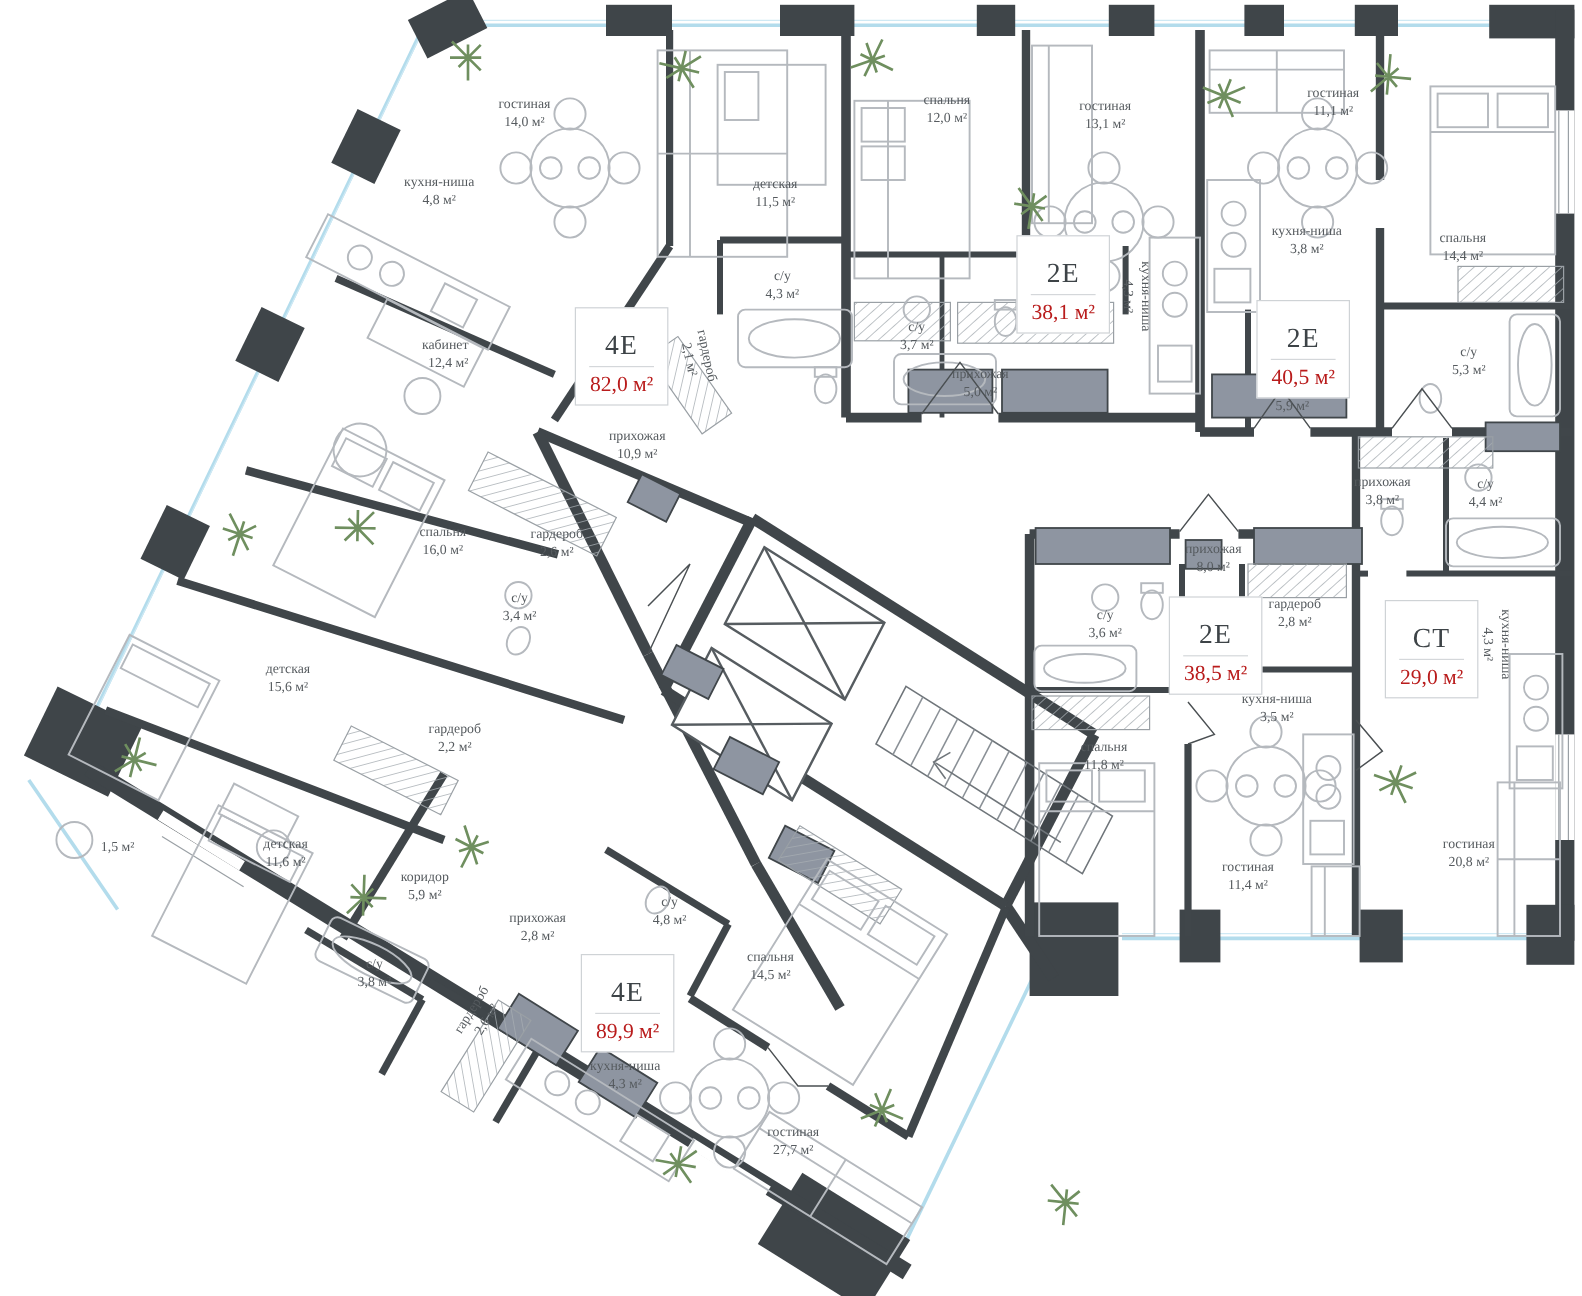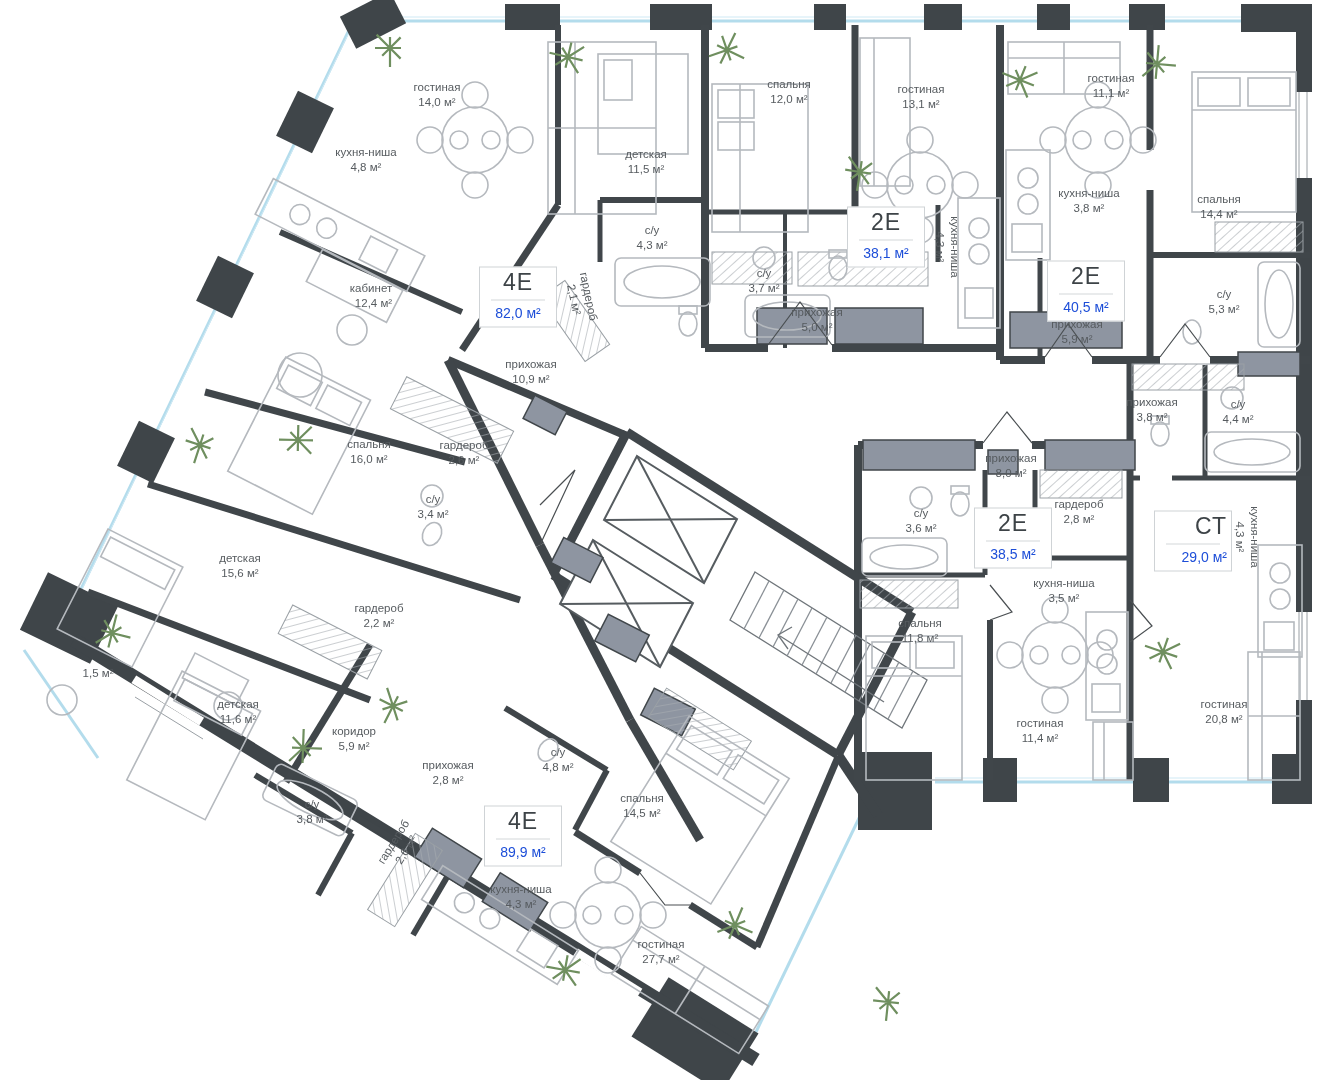--- a/index.html
+++ b/index.html
@@ -1,28 +1,28 @@
 <!DOCTYPE html>
 <html><head>
 <meta charset="utf-8">
 <style>
   html,body{margin:0;padding:0;background:#ffffff;}
   .plan{position:relative;width:1318px;height:1080px;background:#ffffff;overflow:hidden;
-        font-family:Liberation Sans, sans-serif;}
+        font-family:Liberation Serif, serif;}
   .plan svg{position:absolute;left:0;top:0;}
   .room-label{position:absolute;transform:translate(-50%,-50%) rotate(var(--r,0deg));
         text-align:center;color:#565b5f;font-size:11.5px;line-height:1.3;white-space:nowrap;
         pointer-events:none;}
   .room-label .rl-name{display:block;}
   .room-label .rl-area{display:block;}
   .badge{position:absolute;transform:translate(-50%,-50%);width:68px;background:#ffffff;
-        border:1px solid #cfd3d6;text-align:center;padding:1px 4px 6px 4px;}
+        border:1px solid #cfd3d6;text-align:center;padding:18px 4px 6px 4px;}
   .badge-type{display:block;font-size:23px;color:#3d4347;letter-spacing:1px;}
   .badge-line{height:1px;background:#d4d7da;margin:4px 7px;}
-  .badge-area{display:block;font-size:14px;color:#1d4ed8;}
+  .badge-area{display:block;font-size:18px;color:#b91c1c;}
 </style>
 </head>
 <body>
 
 <div class="plan">
 
 <svg width="1318" height="1080" viewBox="0 0 1318 1080">
   <defs>
     <pattern id="hatch" width="7" height="7" patternUnits="userSpaceOnUse" patternTransform="rotate(48)">
       <line x1="0" y1="0" x2="0" y2="7" stroke="#a7adb2" stroke-width="1.2"></line>
@@ -577,21 +577,21 @@
         <span class="rl-area">11,8 м²</span>
       </div>
       <div class="room-label" style="left: 1040px; top: 731px; --r: 0deg;">
         <span class="rl-name">гостиная</span>
         <span class="rl-area">11,4 м²</span>
       </div>
       <div class="room-label" style="left: 379px; top: 616px; --r: 0deg;">
         <span class="rl-name">гардероб</span>
         <span class="rl-area">2,2 м²</span>
       </div>
-      <div class="room-label" style="left: 98px; top: 673px; --r: 0deg;">
+      <div class="room-label" style="left: 98px; top: 707px; --r: 0deg;">
         <span class="rl-area">1,5 м²</span>
       </div>
       <div class="room-label" style="left: 238px; top: 712px; --r: 0deg;">
         <span class="rl-name">детская</span>
         <span class="rl-area">11,6 м²</span>
       </div>
       <div class="room-label" style="left: 354px; top: 739px; --r: 0deg;">
         <span class="rl-name">коридор</span>
         <span class="rl-area">5,9 м²</span>
       </div>
@@ -638,21 +638,21 @@
       <div class="badge" style="left: 1086px; top: 291px;">
         <span class="badge-type">2Е</span>
         <div class="badge-line"></div>
         <span class="badge-area">40,5 м²</span>
       </div>
       <div class="badge" style="left: 1013px; top: 538px;">
         <span class="badge-type">2Е</span>
         <div class="badge-line"></div>
         <span class="badge-area">38,5 м²</span>
       </div>
-      <div class="badge" style="left: 1193px; top: 541px; text-align: right;">
+      <div class="badge" style="left: 1193px; top: 541px;">
         <span class="badge-type">СТ</span>
         <div class="badge-line"></div>
         <span class="badge-area">29,0 м²</span>
       </div>
       <div class="badge" style="left: 523px; top: 836px;">
         <span class="badge-type">4Е</span>
         <div class="badge-line"></div>
         <span class="badge-area">89,9 м²</span>
       </div>
     </div>

